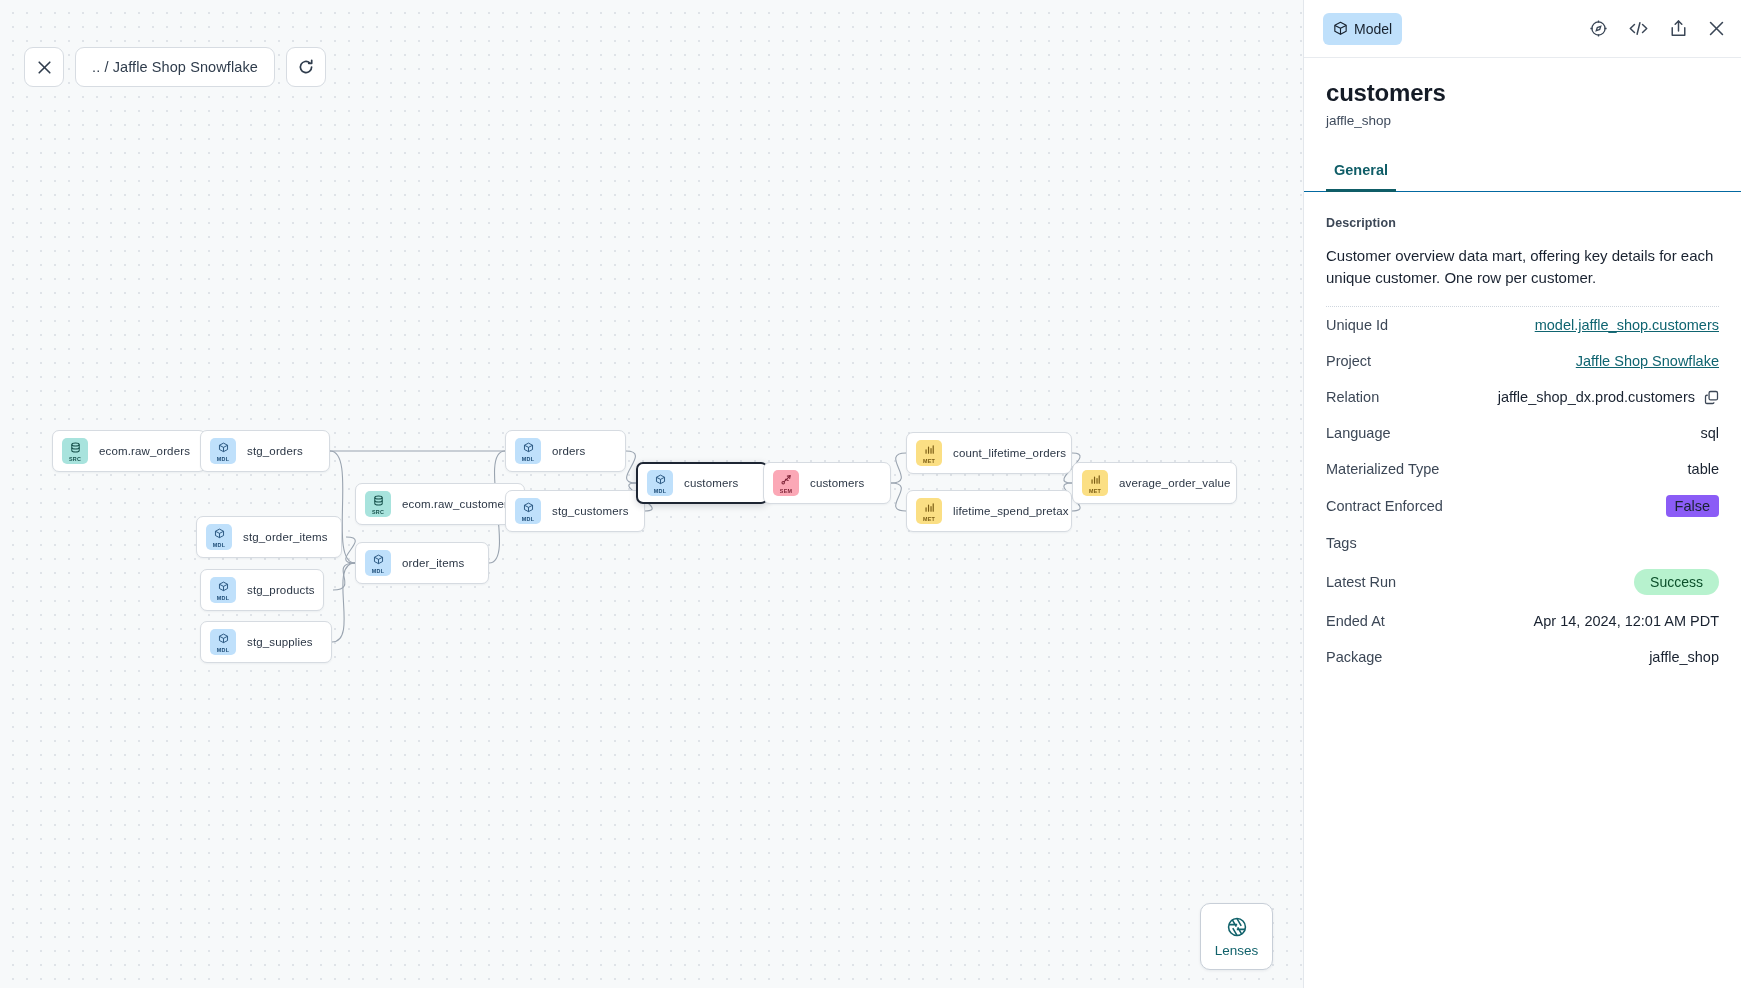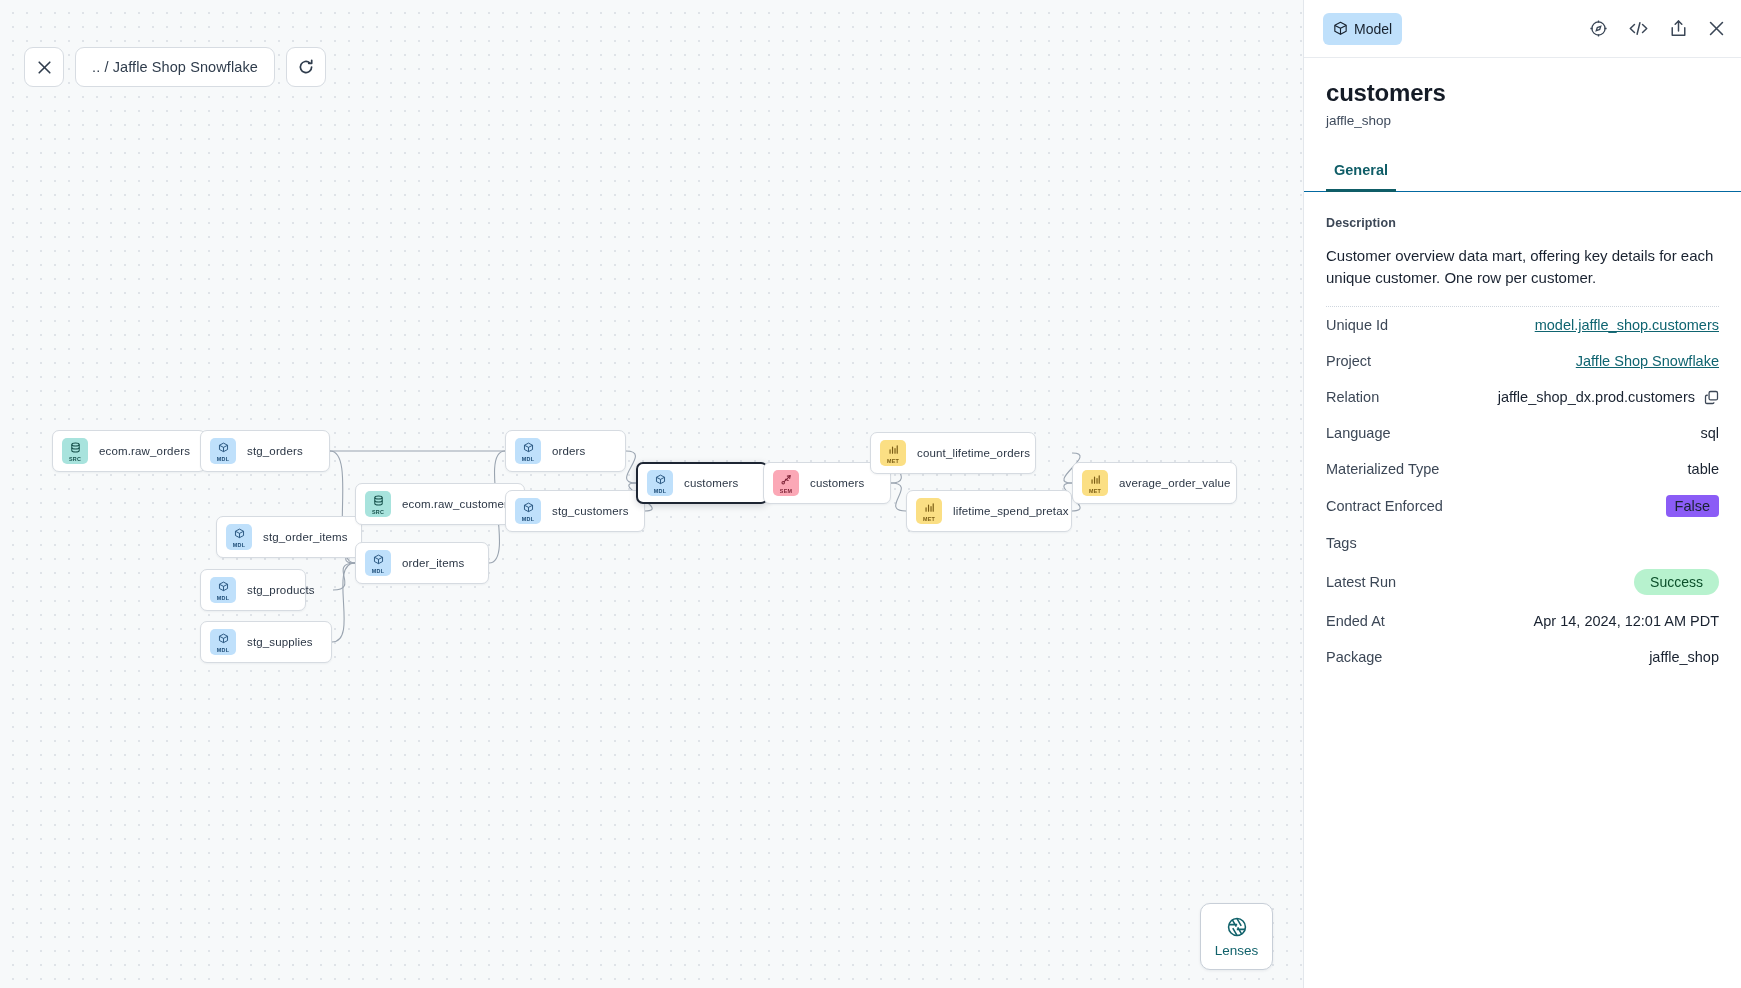--- a/index.html
+++ b/index.html
@@ -177,31 +177,31 @@
           <div class="node" style="left: 200px; top: 430px; width: 130px;">
             <span class="badge mdl">
               <span class="bi"><svg width="11" height="11" viewBox="0 0 18 18" fill="none" stroke="currentColor" stroke-width="1.45" stroke-linejoin="round">
                   <path d="M9 1.8 L15.6 5.3 L15.6 12.3 L9 15.8 L2.4 12.3 L2.4 5.3 Z"></path>
                   <path d="M2.5 5.4 L9 8.8 L15.5 5.4 M9 8.8 L9 15.7"></path>
                 </svg></span>
               <span class="bl">MDL</span>
             </span>
             <span class="node-label">stg_orders</span>
           </div>
-          <div class="node" style="left: 216px; top: 516px; width: 146px;">
+          <div class="node" style="left: 196px; top: 516px; width: 146px;">
             <span class="badge mdl">
               <span class="bi"><svg width="11" height="11" viewBox="0 0 18 18" fill="none" stroke="currentColor" stroke-width="1.45" stroke-linejoin="round">
                   <path d="M9 1.8 L15.6 5.3 L15.6 12.3 L9 15.8 L2.4 12.3 L2.4 5.3 Z"></path>
                   <path d="M2.5 5.4 L9 8.8 L15.5 5.4 M9 8.8 L9 15.7"></path>
                 </svg></span>
               <span class="bl">MDL</span>
             </span>
             <span class="node-label">stg_order_items</span>
           </div>
-          <div class="node" style="left: 200px; top: 569px; width: 106px;">
+          <div class="node" style="left: 200px; top: 569px; width: 124px;">
             <span class="badge mdl">
               <span class="bi"><svg width="11" height="11" viewBox="0 0 18 18" fill="none" stroke="currentColor" stroke-width="1.45" stroke-linejoin="round">
                   <path d="M9 1.8 L15.6 5.3 L15.6 12.3 L9 15.8 L2.4 12.3 L2.4 5.3 Z"></path>
                   <path d="M2.5 5.4 L9 8.8 L15.5 5.4 M9 8.8 L9 15.7"></path>
                 </svg></span>
               <span class="bl">MDL</span>
             </span>
             <span class="node-label">stg_products</span>
           </div>
           <div class="node" style="left: 200px; top: 621px; width: 132px;">
@@ -270,21 +270,21 @@
               <span class="bi"><svg width="11" height="11" viewBox="0 0 16 16" fill="none" stroke="currentColor" stroke-width="1.5" stroke-linecap="round">
                   <circle cx="3.2" cy="12.6" r="1.8"></circle>
                   <path d="M4.6 11.2 L13.2 2.8"></path>
                   <path d="M9.2 3.1 L13.3 2.5 L12.7 6.6"></path>
                   <path d="M6.4 7.6 L10.4 9.4"></path>
                 </svg></span>
               <span class="bl">SEM</span>
             </span>
             <span class="node-label">customers</span>
           </div>
-          <div class="node" style="left: 870px; top: 432px; width: 166px;">
+          <div class="node" style="left: 906px; top: 432px; width: 166px;">
             <span class="badge met">
               <span class="bi"><svg width="11" height="11" viewBox="0 0 16 16" fill="none" stroke="currentColor" stroke-width="1.7" stroke-linecap="round">
                   <path d="M3 13.4 L3 8.4 M6.6 13.4 L6.6 4.4 M10.2 13.4 L10.2 6.6 M13.4 13.4 L13.4 2.6"></path>
                 </svg></span>
               <span class="bl">MET</span>
             </span>
             <span class="node-label">count_lifetime_orders</span>
           </div>
           <div class="node" style="left: 906px; top: 490px; width: 166px;">
             <span class="badge met">

